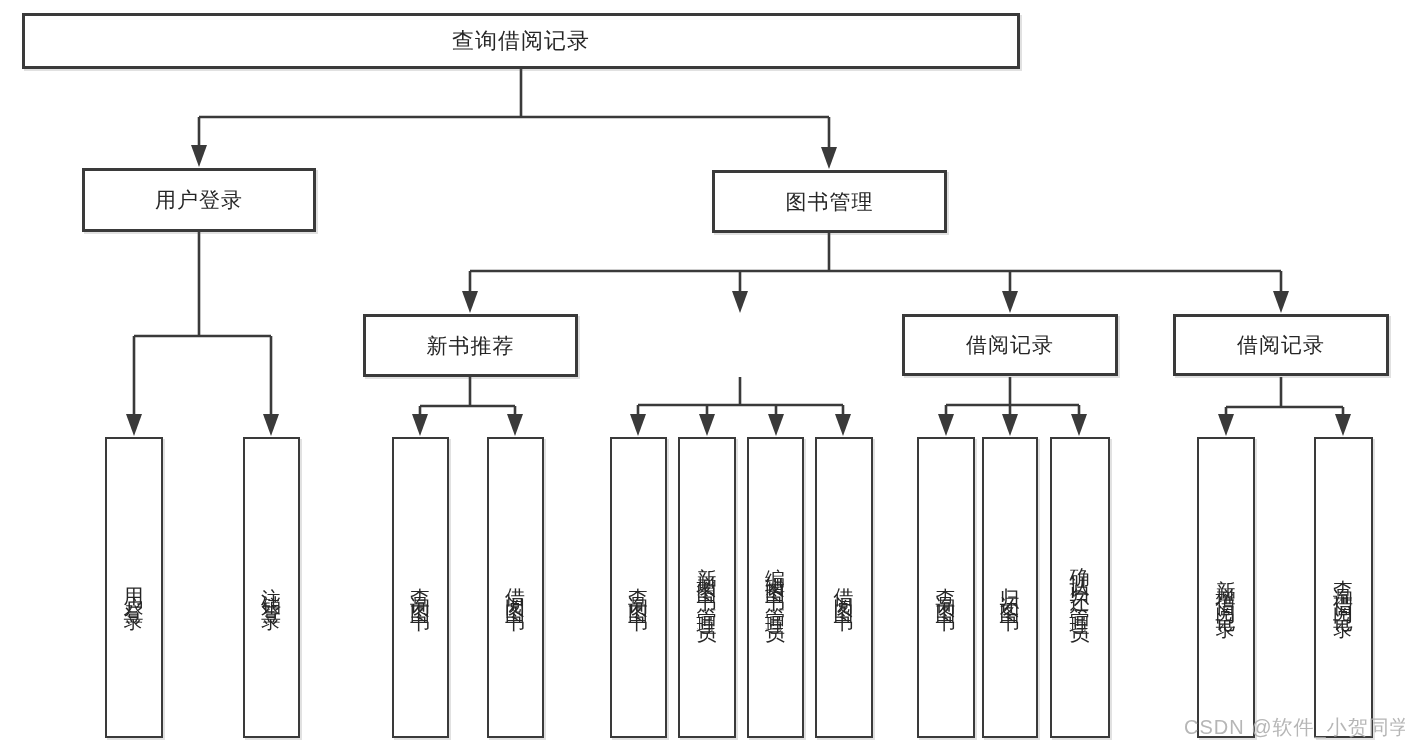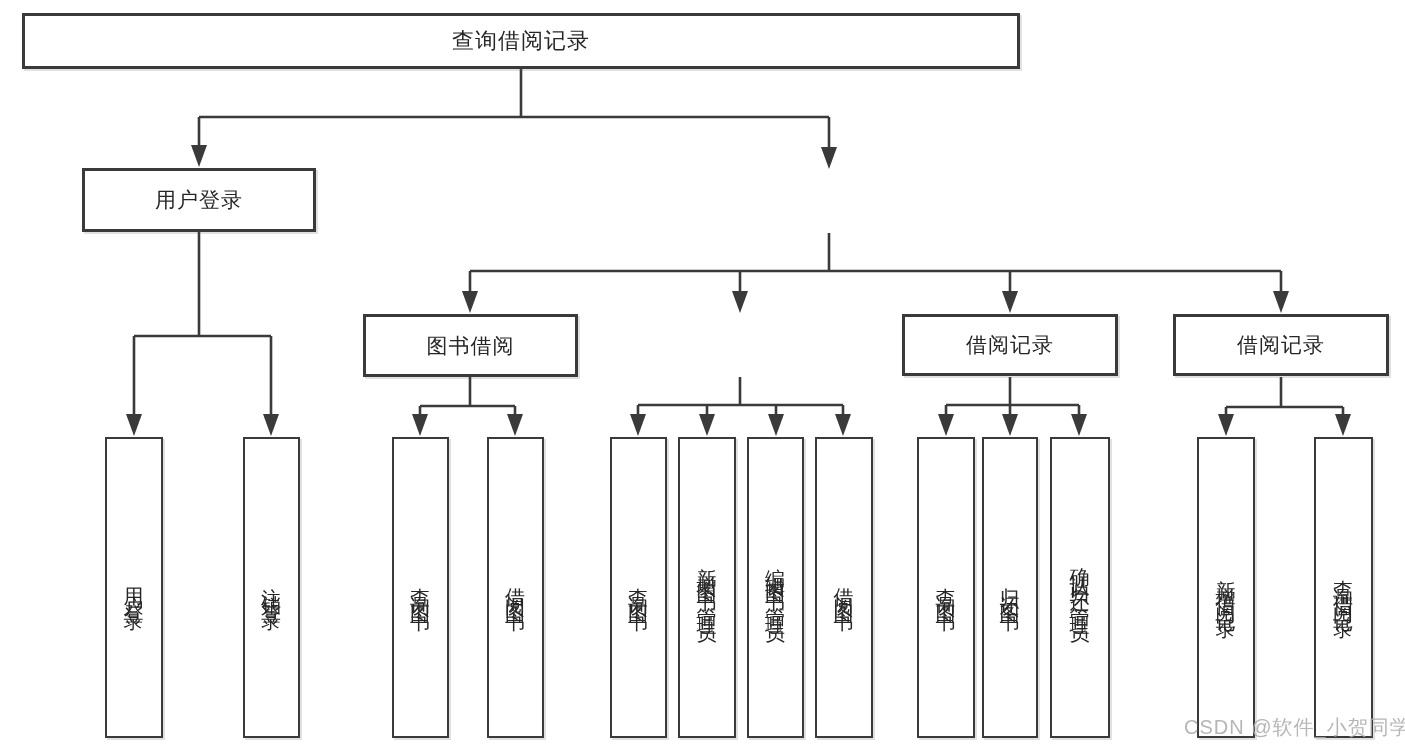--- a/index.html
+++ b/index.html
@@ -65,23 +65,26 @@
     <polygon points="1335,414 1351,414 1343,436"></polygon>
   </svg>
 
   <div class="box" style="left:22px;top:13px;width:998px;height:56px">
     <span class="title-label">查询借阅记录</span>
   </div>
 
   <div class="box" style="left:82px;top:168px;width:234px;height:64px">
     <span class="h-label">用户登录</span>
   </div>
+  <div class="box" style="left:712px;top:170px;width:235px;height:63px">
+    <span class="h-label">图书管理</span>
+  </div>
 
   <div class="box" style="left:363px;top:314px;width:215px;height:63px">
-    <span class="h-label">图书借阅</span>
+    <span class="h-label">新书推荐</span>
   </div>
   <div class="box" style="left:902px;top:314px;width:216px;height:62px">
     <span class="h-label">借阅记录</span>
   </div>
   <div class="box" style="left:1173px;top:314px;width:216px;height:62px">
     <span class="h-label">借阅记录</span>
   </div>
 
   <div class="box leaf" style="left:105px;top:437px;width:58px;height:301px">
     <span class="v-label">用户登录</span>

